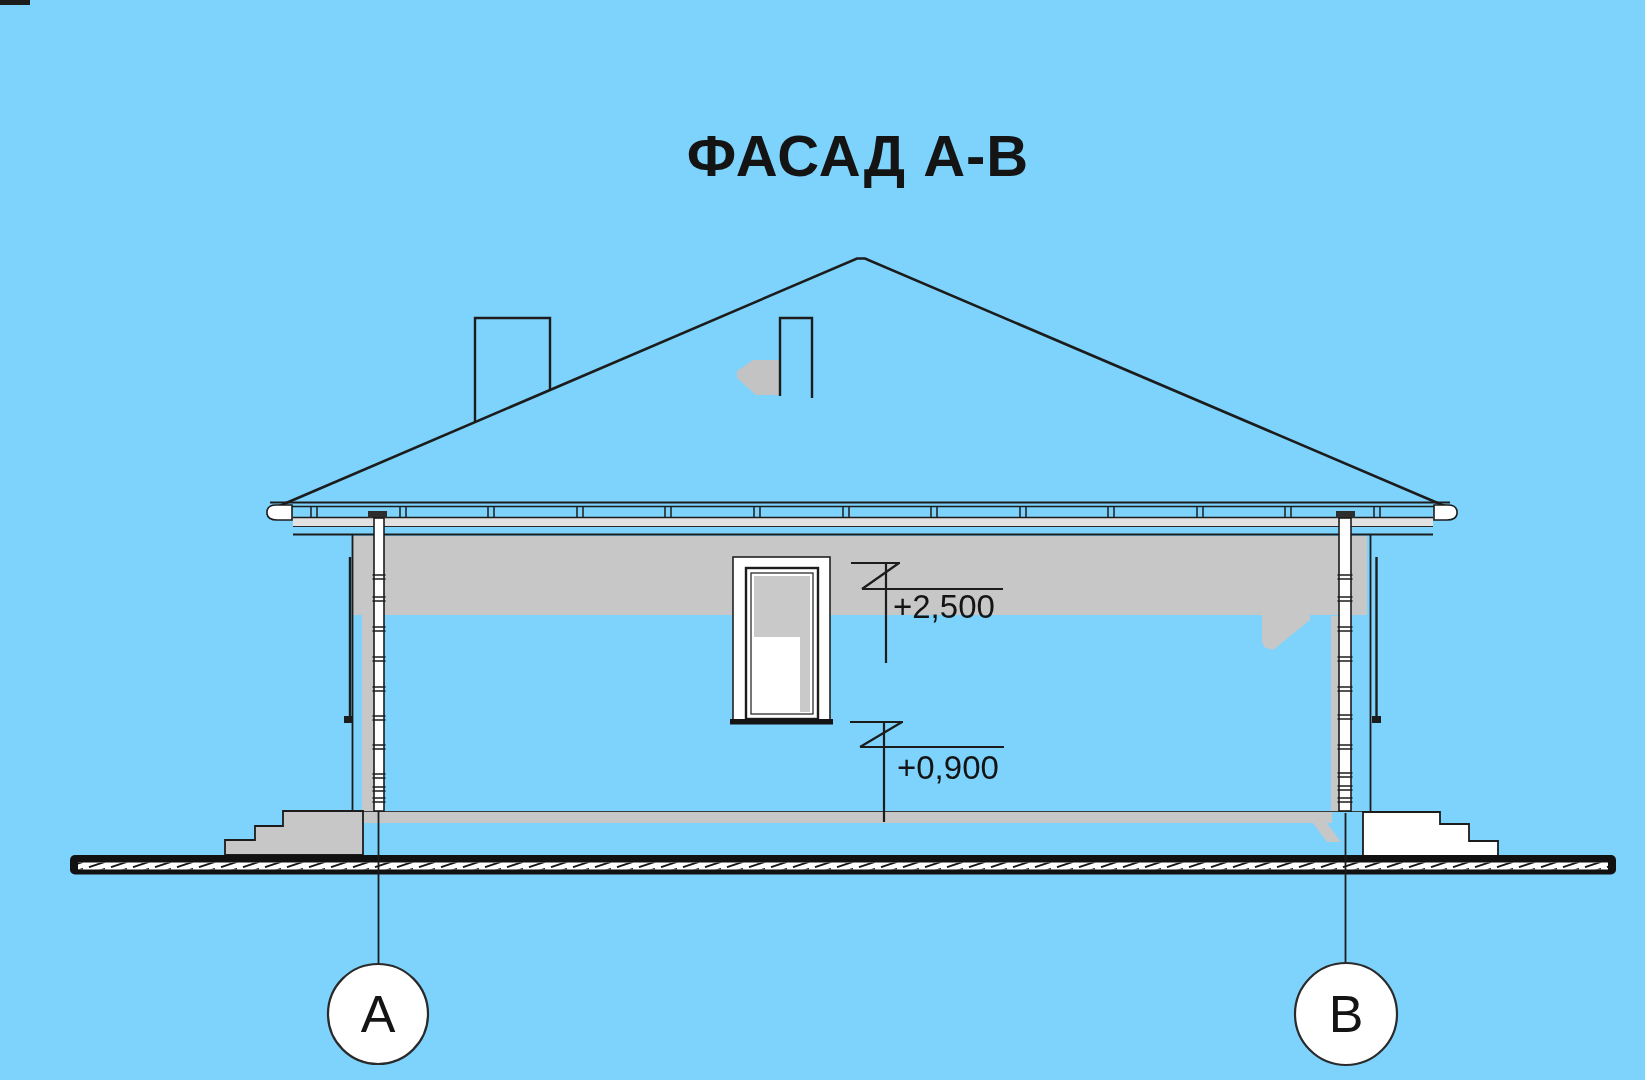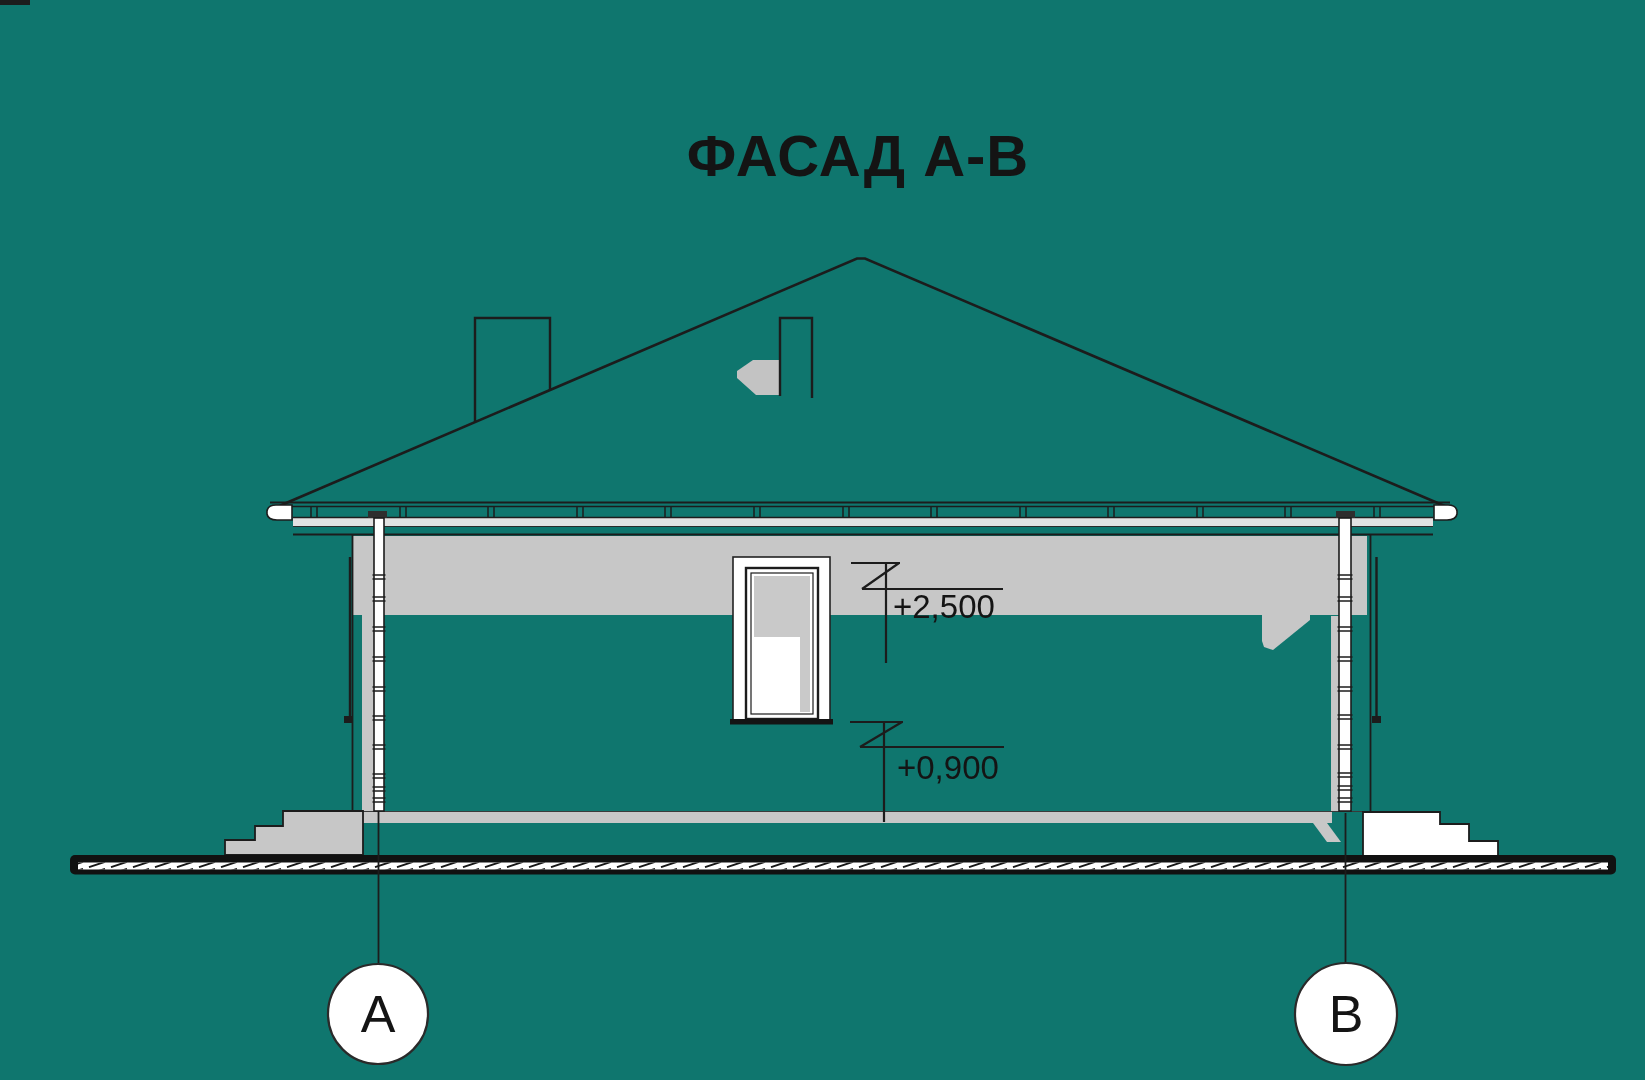--- a/index.html
+++ b/index.html
@@ -1,16 +1,16 @@
 <!DOCTYPE html>
 <html><head>
 <meta charset="utf-8">
 <style>
   html,body{margin:0;padding:0;background:#ffffff;}
-  .sheet{position:relative;width:1645px;height:1080px;background:#0f766e;overflow:hidden;
+  .sheet{position:relative;width:1645px;height:1080px;background:#7dd3fc;overflow:hidden;
          font-family:"Liberation Sans",sans-serif;}
   svg{display:block;}
   text{fill:#141414;}
   .t-title{font-weight:bold;font-size:58px;letter-spacing:1px;}
   .t-elev{font-size:33px;}
   .t-axis{font-size:52px;}
 </style>
 </head>
 <body>
 

